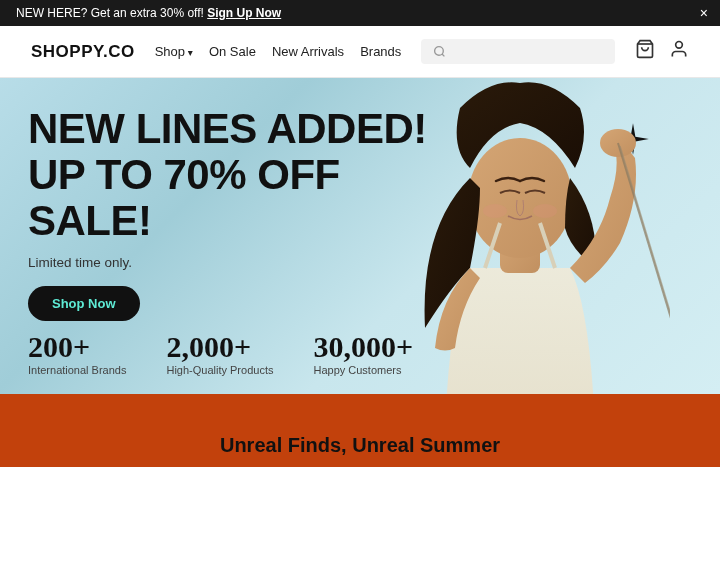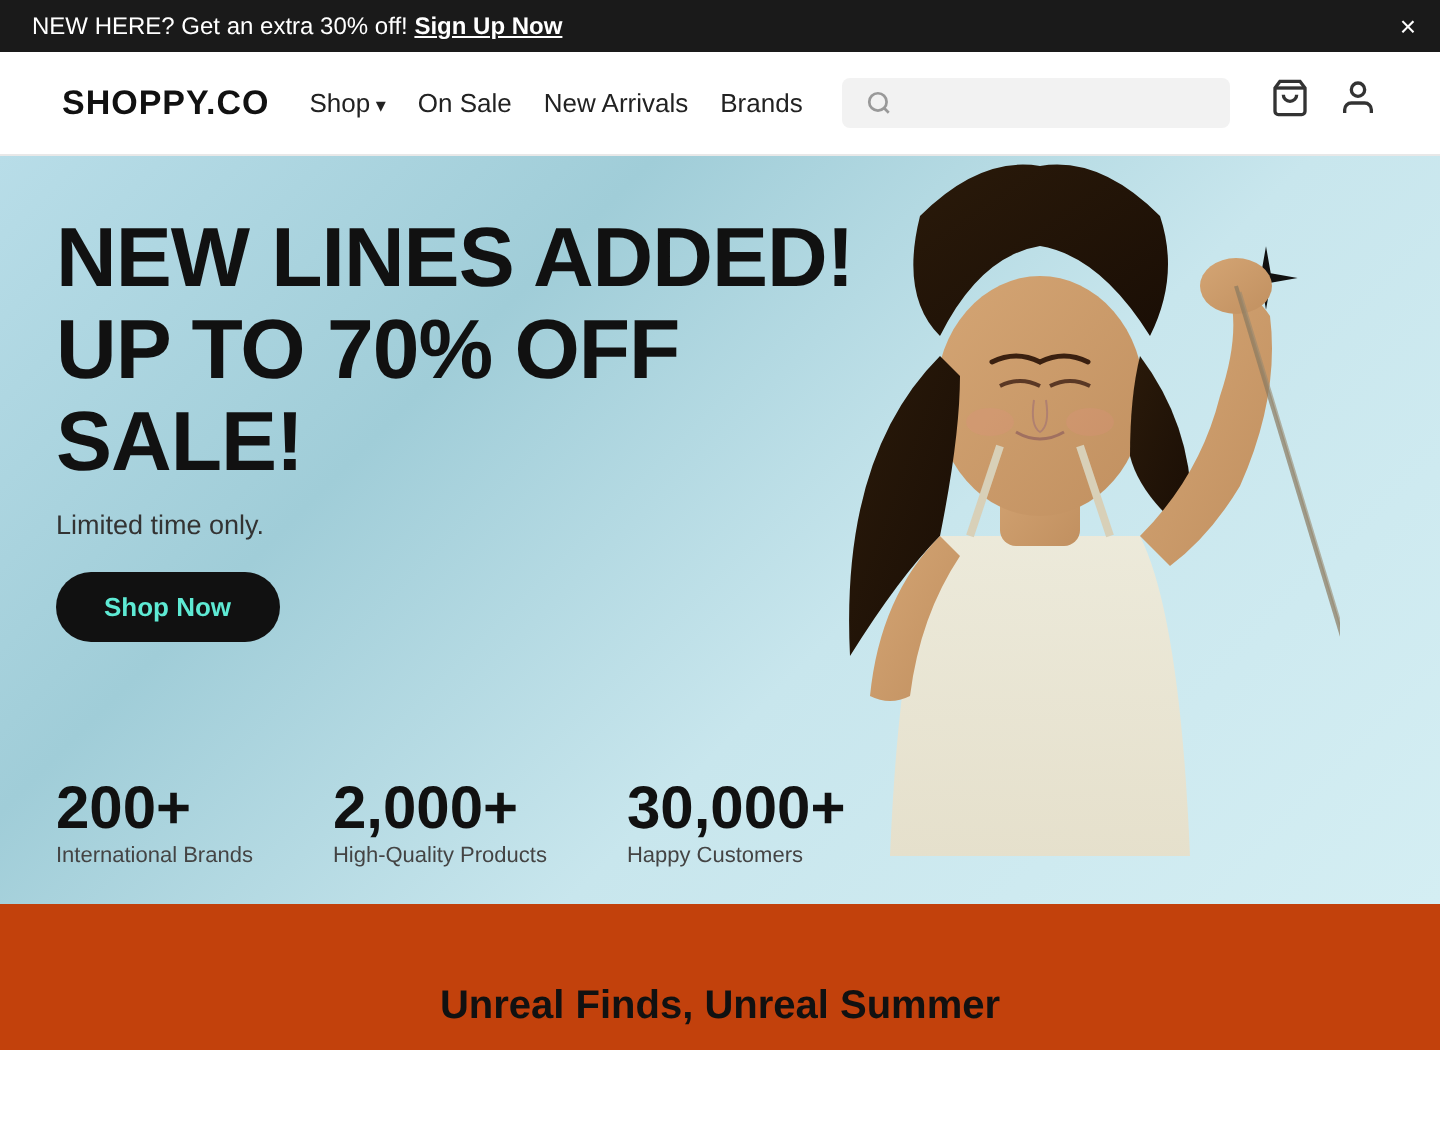--- a/index.html
+++ b/index.html
@@ -103,21 +103,21 @@
     }
     .nav-icon {
       cursor: pointer;
       color: #333;
       font-size: 18px;
     }
 
     
     #hero {
       position: relative;
-      height: 374px;
+      height: 316px;
       background: linear-gradient(135deg, #b8dde8 0%, #a0cdd8 30%, #c8e6ed 60%, #d4eef3 100%);
       overflow: hidden;
     }
     #hero-content {
       position: absolute;
       left: 28px;
       top: 28px;
       z-index: 2;
     }
     #hero-headline {
@@ -164,20 +164,21 @@
       display: flex;
       gap: 40px;
       z-index: 2;
     }
     .stat-item {}
     .stat-number {
       font-size: 30px;
       font-weight: 900;
       color: #111;
       line-height: 1;
+      font-family: Liberation Serif, serif;
     }
     .stat-label {
       font-size: 11px;
       color: #444;
       margin-top: 2px;
     }
 
     
     #bottom-section {
       background: #c2410c;

